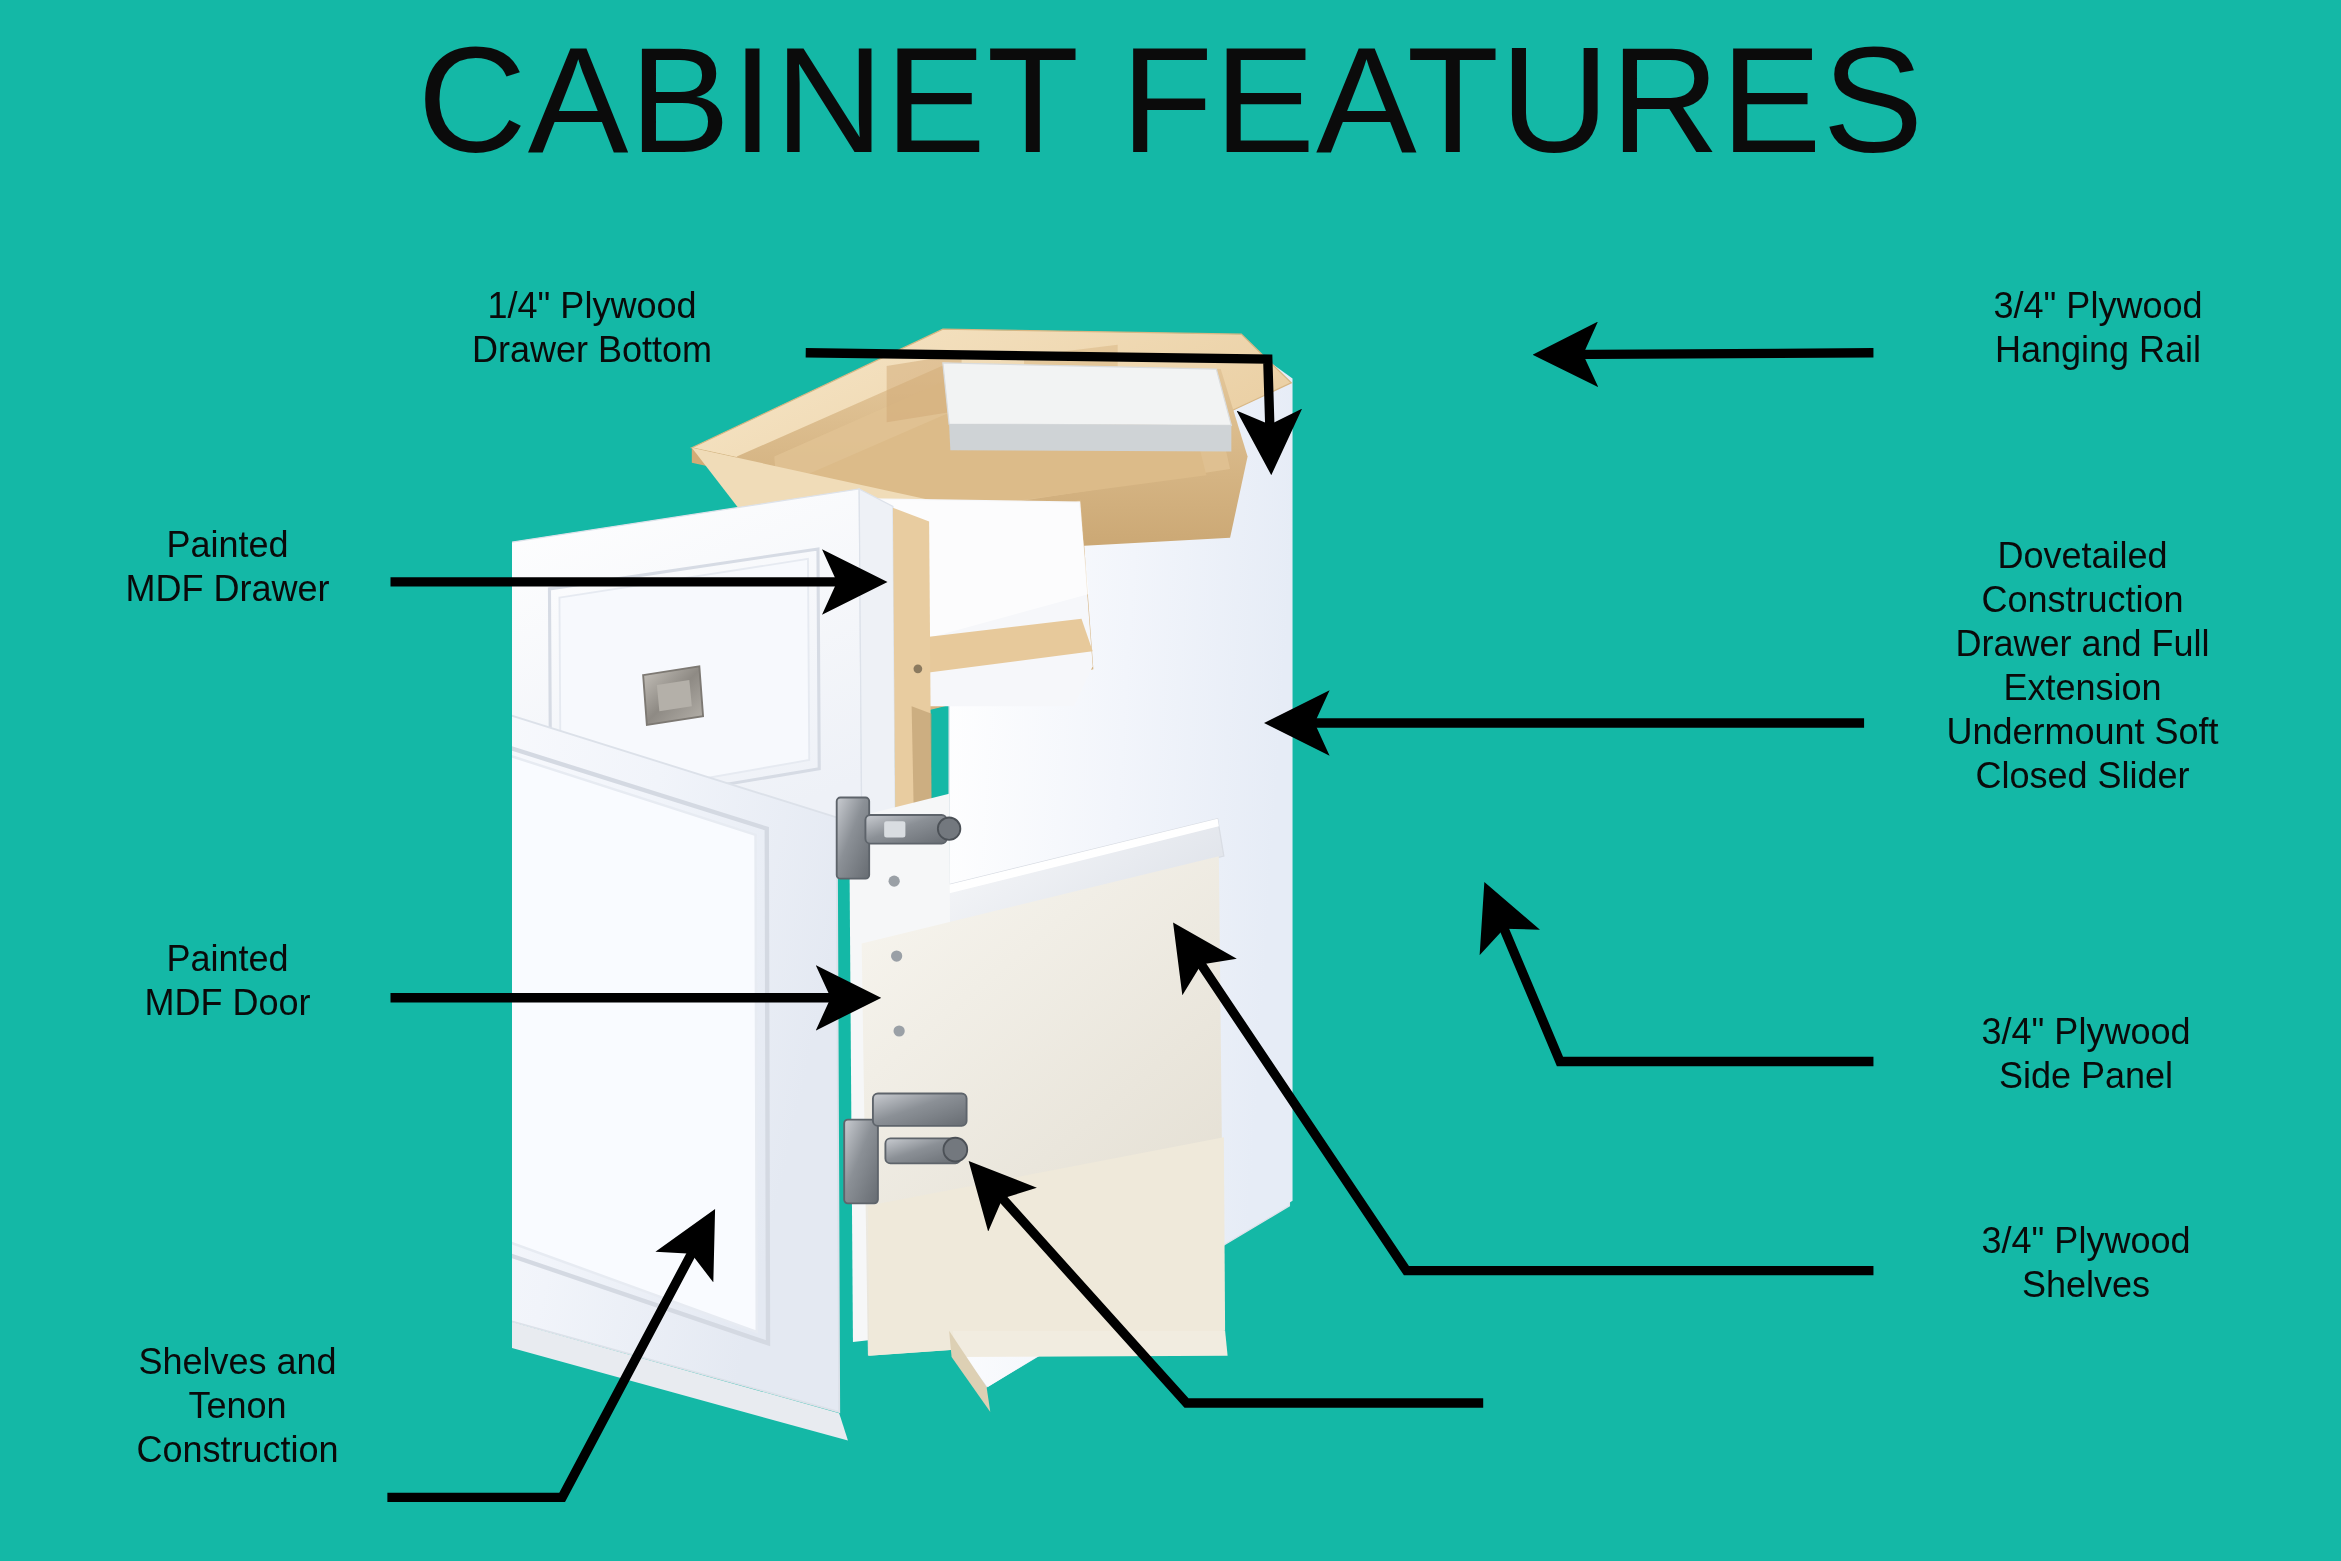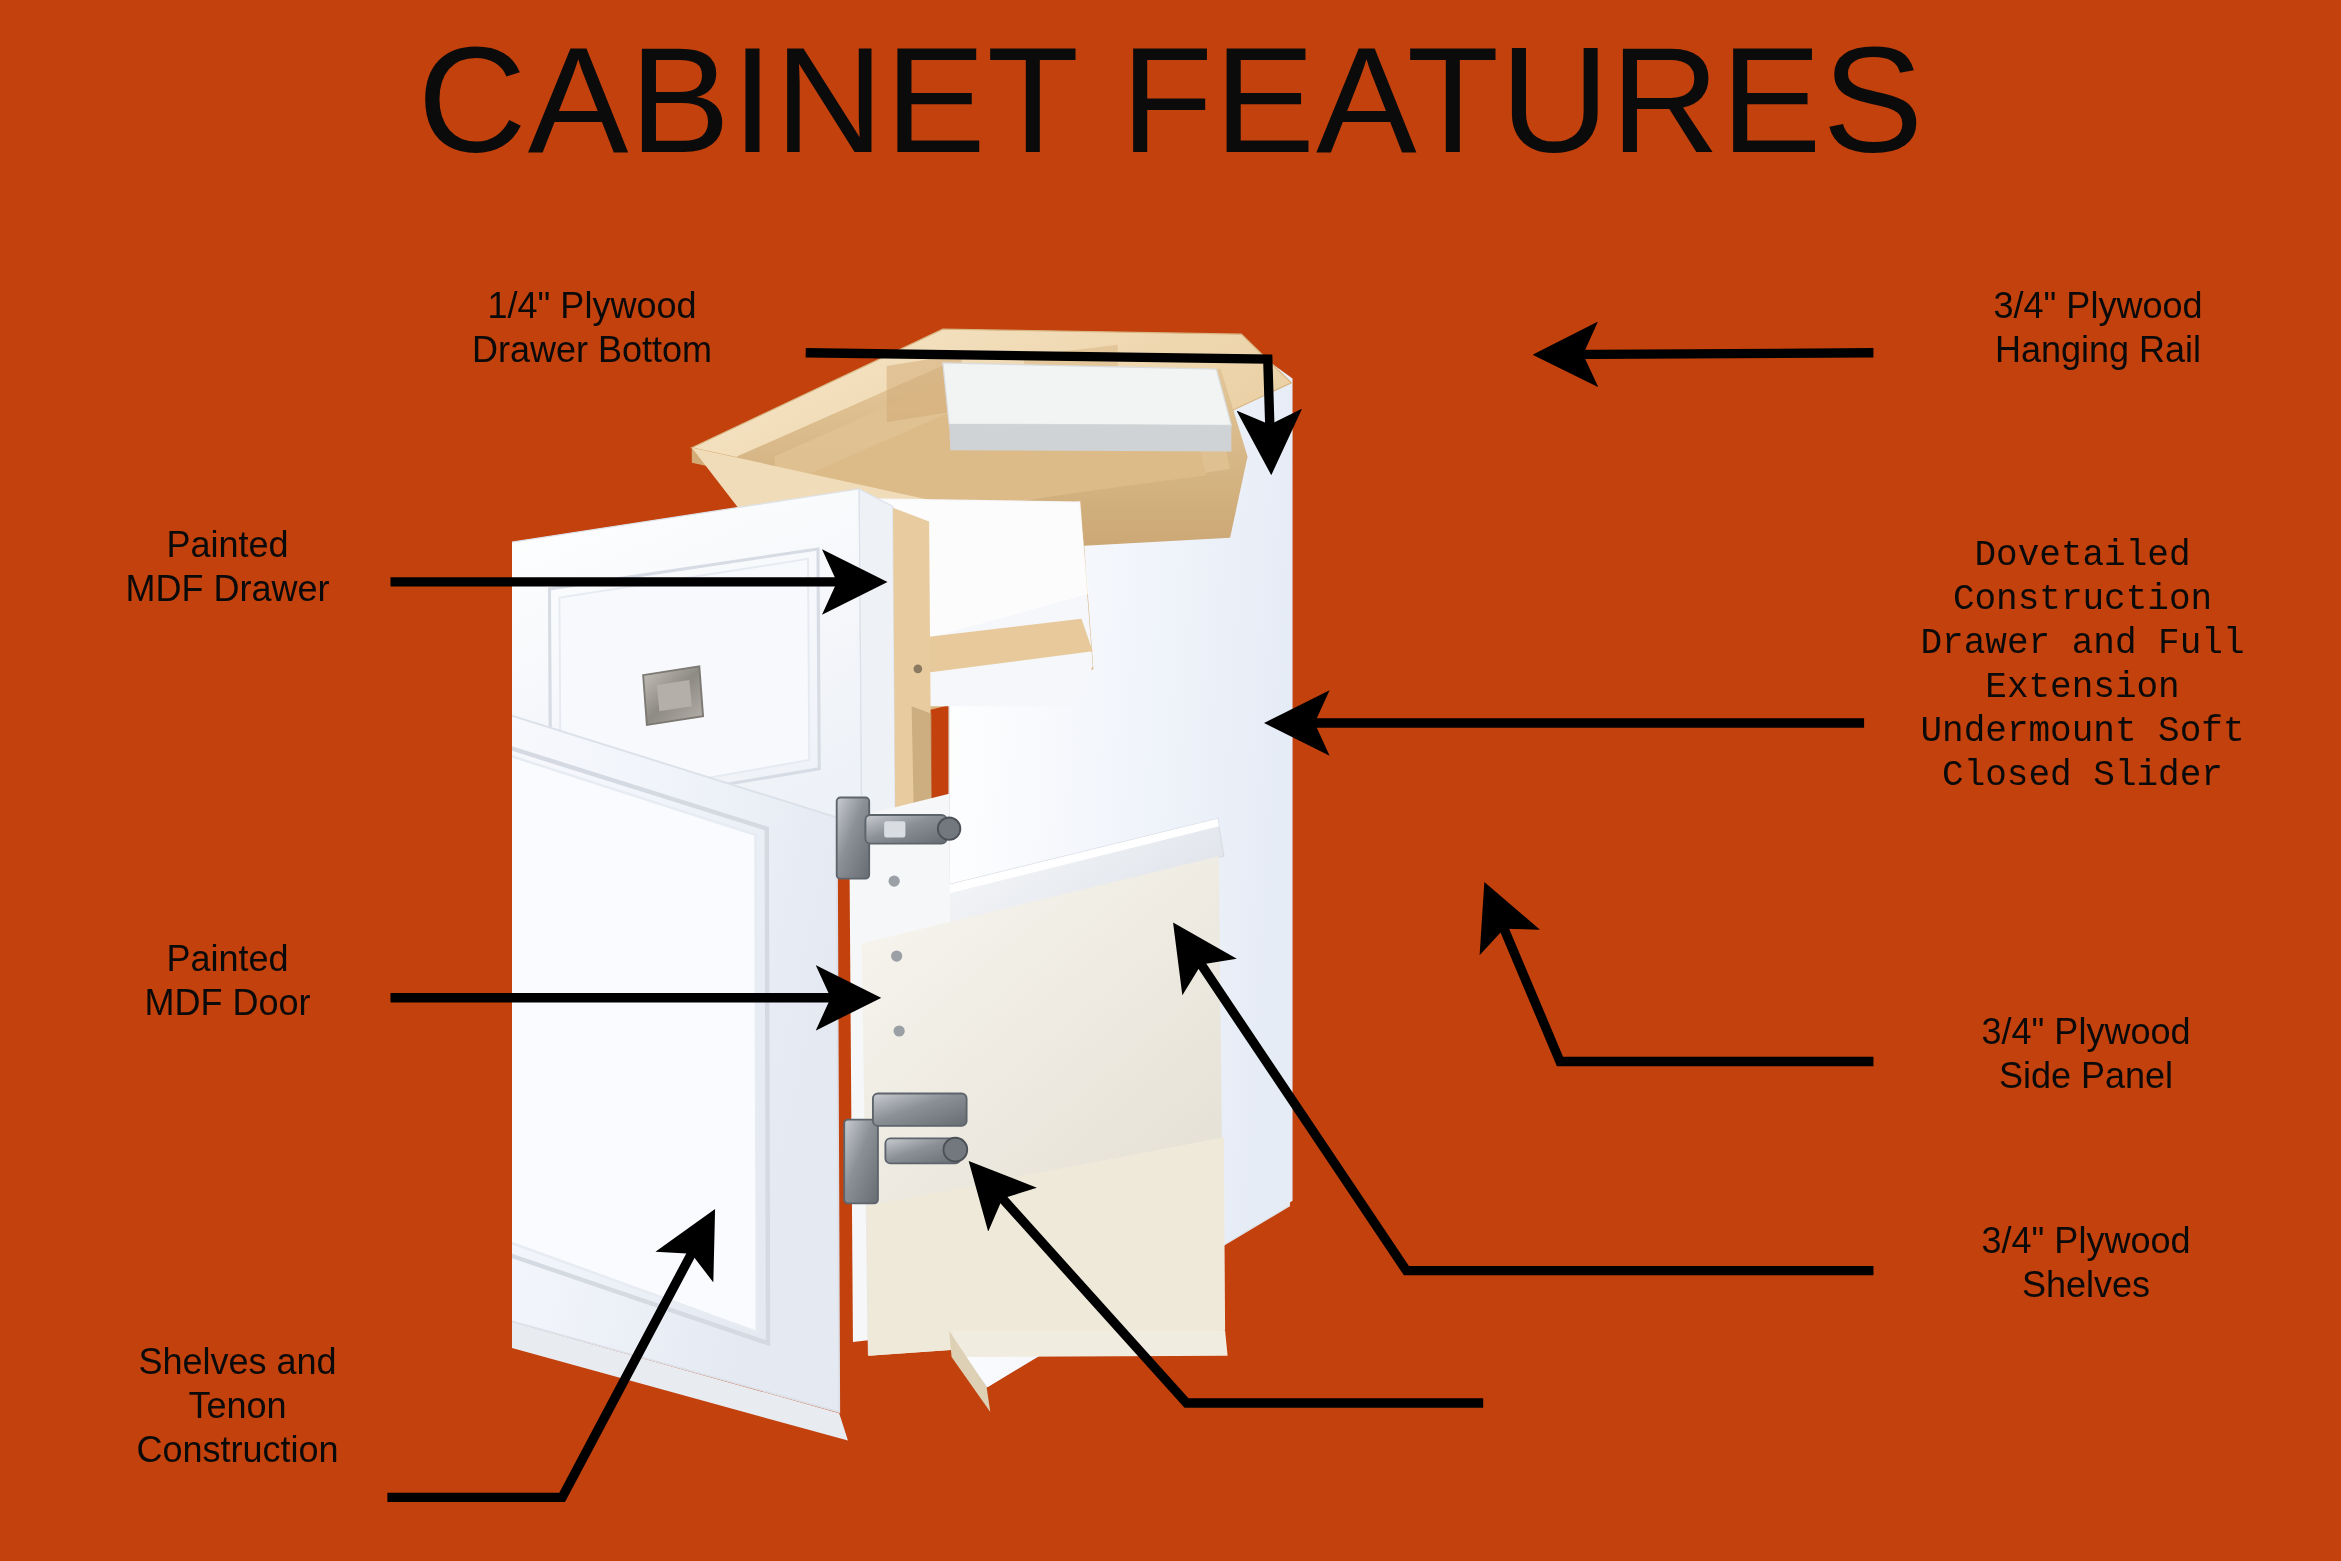--- a/index.html
+++ b/index.html
@@ -1,21 +1,21 @@
 <!DOCTYPE html>
 <html style="font-size:10px"><head>
 <meta charset="utf-8">
 <style>
   html,body{margin:0;padding:0;background:#ffffff;}
   body{
     width:2342px;height:1561px;position:relative;overflow:hidden;
     font-family:"Liberation Sans","DejaVu Sans",sans-serif;
     color:#000000;
   }
-  #stage{position:absolute;inset:0;width:2342px;height:1561px;background:#c2410c;}
+  #stage{position:absolute;inset:0;width:2342px;height:1561px;background:#14b8a6;}
 
   
   .title{
     position:absolute;left:0;top:24px;width:2342px;text-align:center;
     font-size:151px;line-height:1.0;font-weight:400;letter-spacing:1.2px;
     font-family:"Liberation Sans","DejaVu Sans",sans-serif;
     color:#0b0b0b;white-space:nowrap;
   }
 
   
@@ -210,21 +210,21 @@
   <div class="label" style="left:37px;top:937px;width:381px;">Painted
 MDF Door</div>
 
   <div class="label" style="left:44px;top:1340px;width:387px;">Shelves and
 Tenon
 Construction</div>
 
   <div class="label" style="left:1892px;top:284px;width:412px;">3/4" Plywood
 Hanging Rail</div>
 
-  <div class="label" style="left:1864px;top:534px;width:437px;font-family:Liberation Mono, monospace;">Dovetailed
+  <div class="label" style="left:1864px;top:534px;width:437px;">Dovetailed
 Construction
 Drawer and Full
 Extension
 Undermount Soft
 Closed Slider</div>
 
   <div class="label" style="left:1880px;top:1010px;width:412px;">3/4" Plywood
 Side Panel</div>
 
   <div class="label" style="left:1880px;top:1219px;width:412px;">3/4" Plywood

